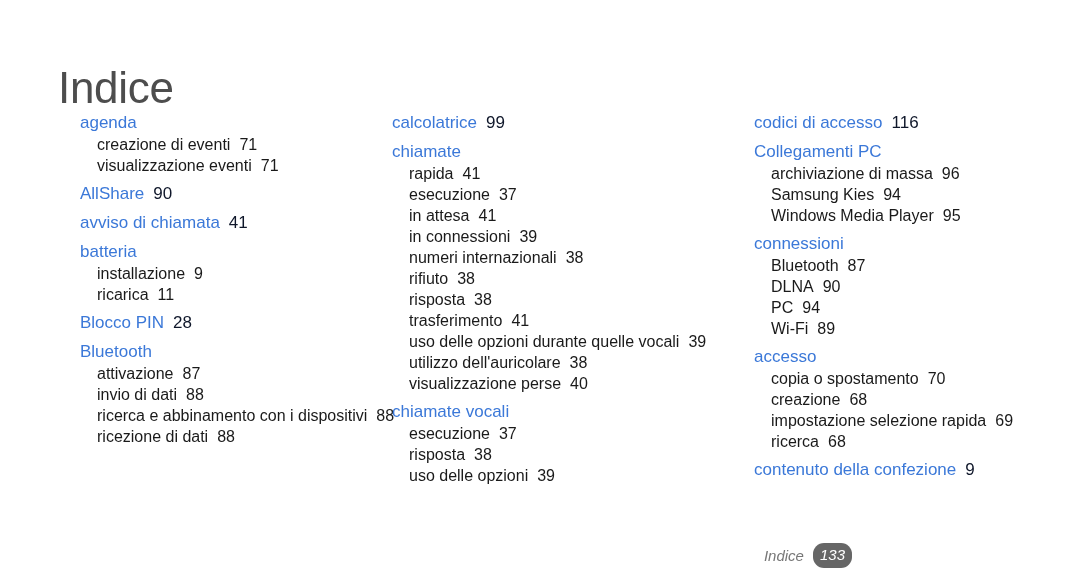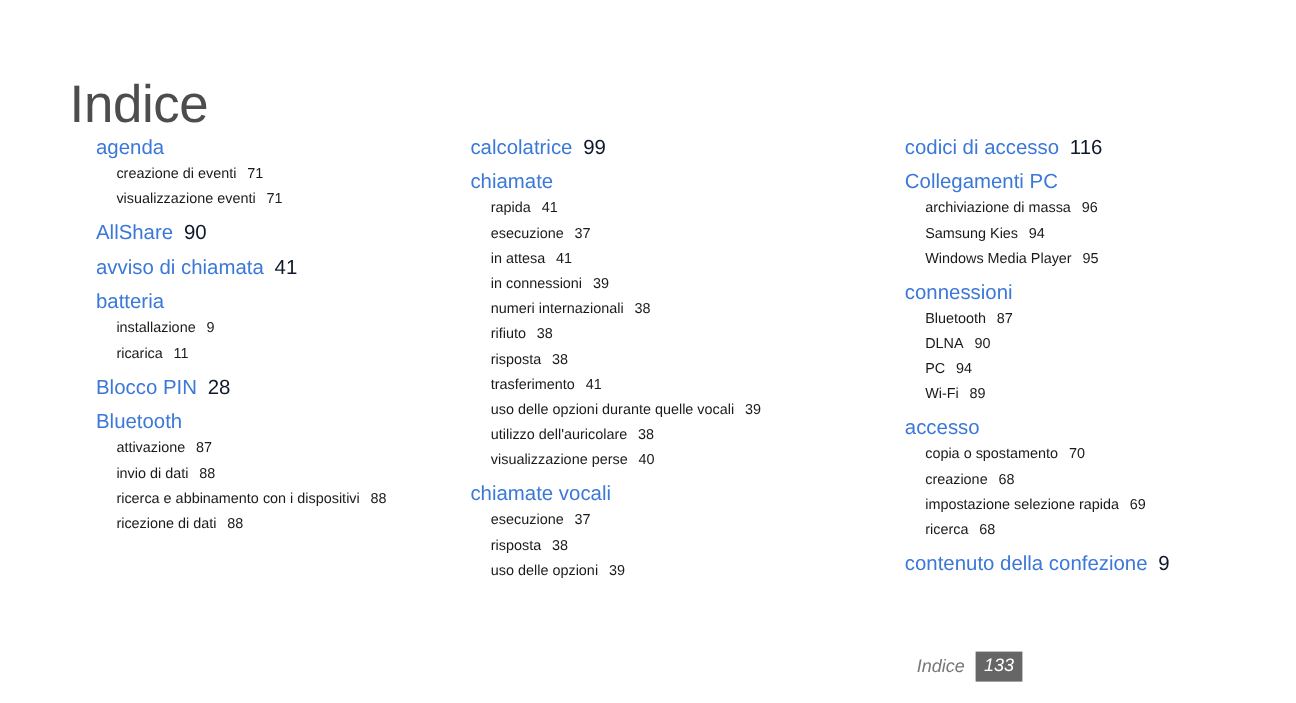--- a/index.html
+++ b/index.html
@@ -77,21 +77,21 @@
     color: #3b78d8;
     font-weight: 400;
     white-space: nowrap;
   }
   .heading .num {
     color: #0f172a;
     margin-left: 9px;
   }
 
   .subitem {
-    font-size: 12px;
+    font-size: 16px;
     line-height: 21px;
     color: #1a1a1a;
     padding-left: 17px;
     text-indent: 0;
   }
   .subitem .num {
     margin-left: 9px;
     white-space: nowrap;
   }
   .subitem .label {
@@ -114,20 +114,21 @@
     line-height: 20px;
   }
   .footer-pagenum {
     font-size: 15px;
     font-style: italic;
     color: #ffffff;
     background: #666666;
     line-height: 20px;
     padding: 2px 7px 3px 7px;
     display: inline-block;
+    border-radius: 11px;
   }
 </style>
 </head>
 <body>
 
 <div class="page">
 
   <h1 class="page-title">Indice</h1>
 
   <div class="columns">

